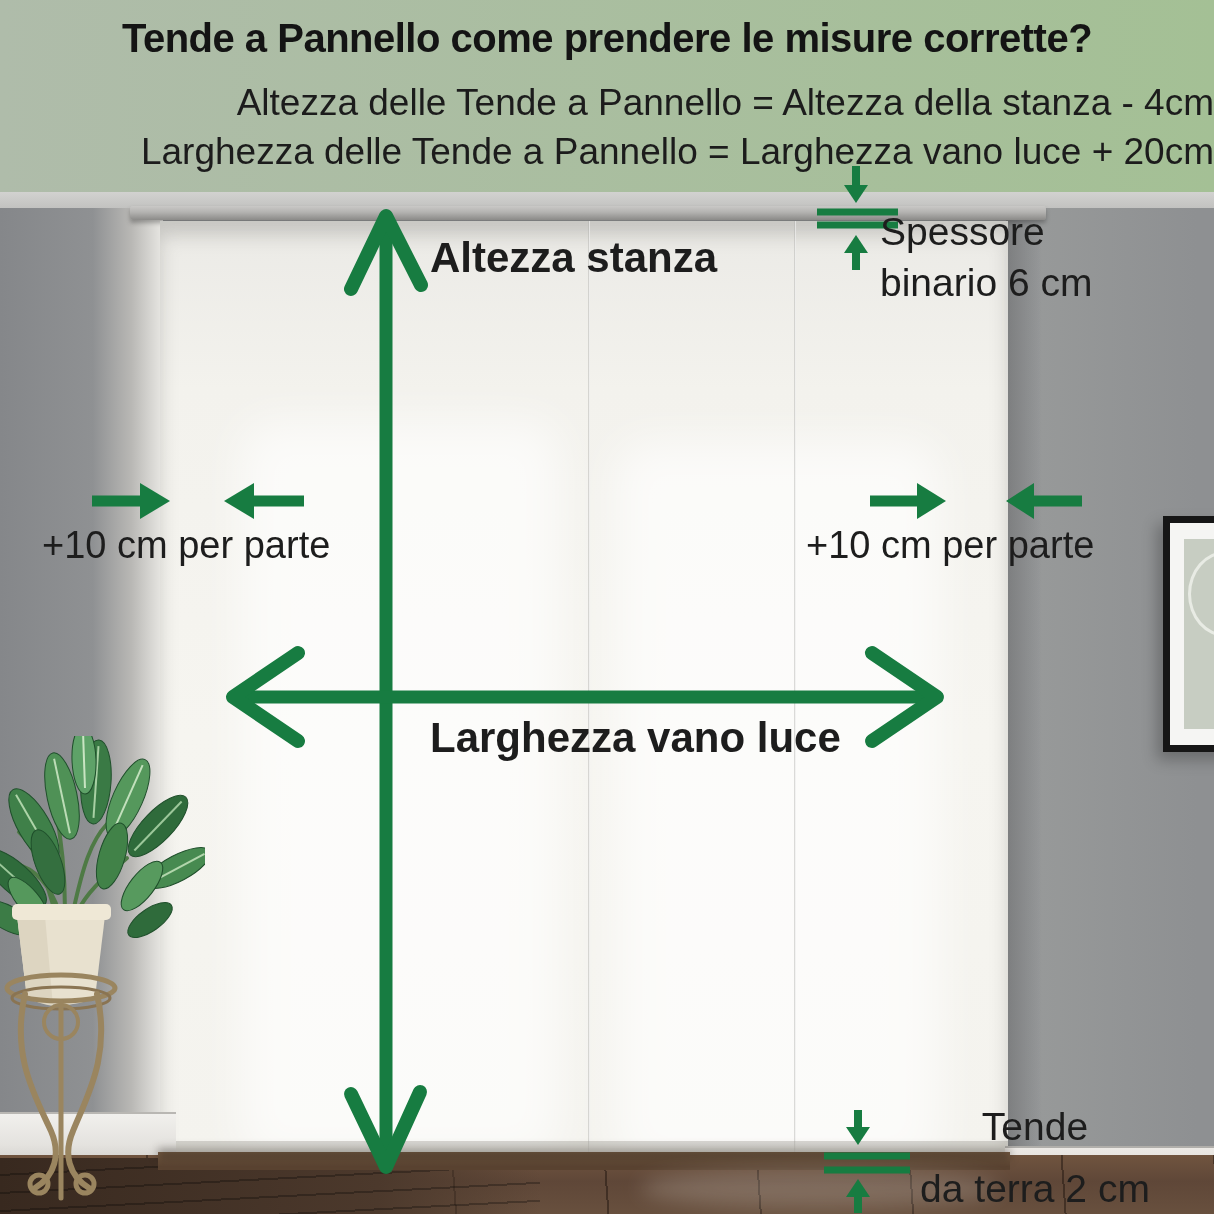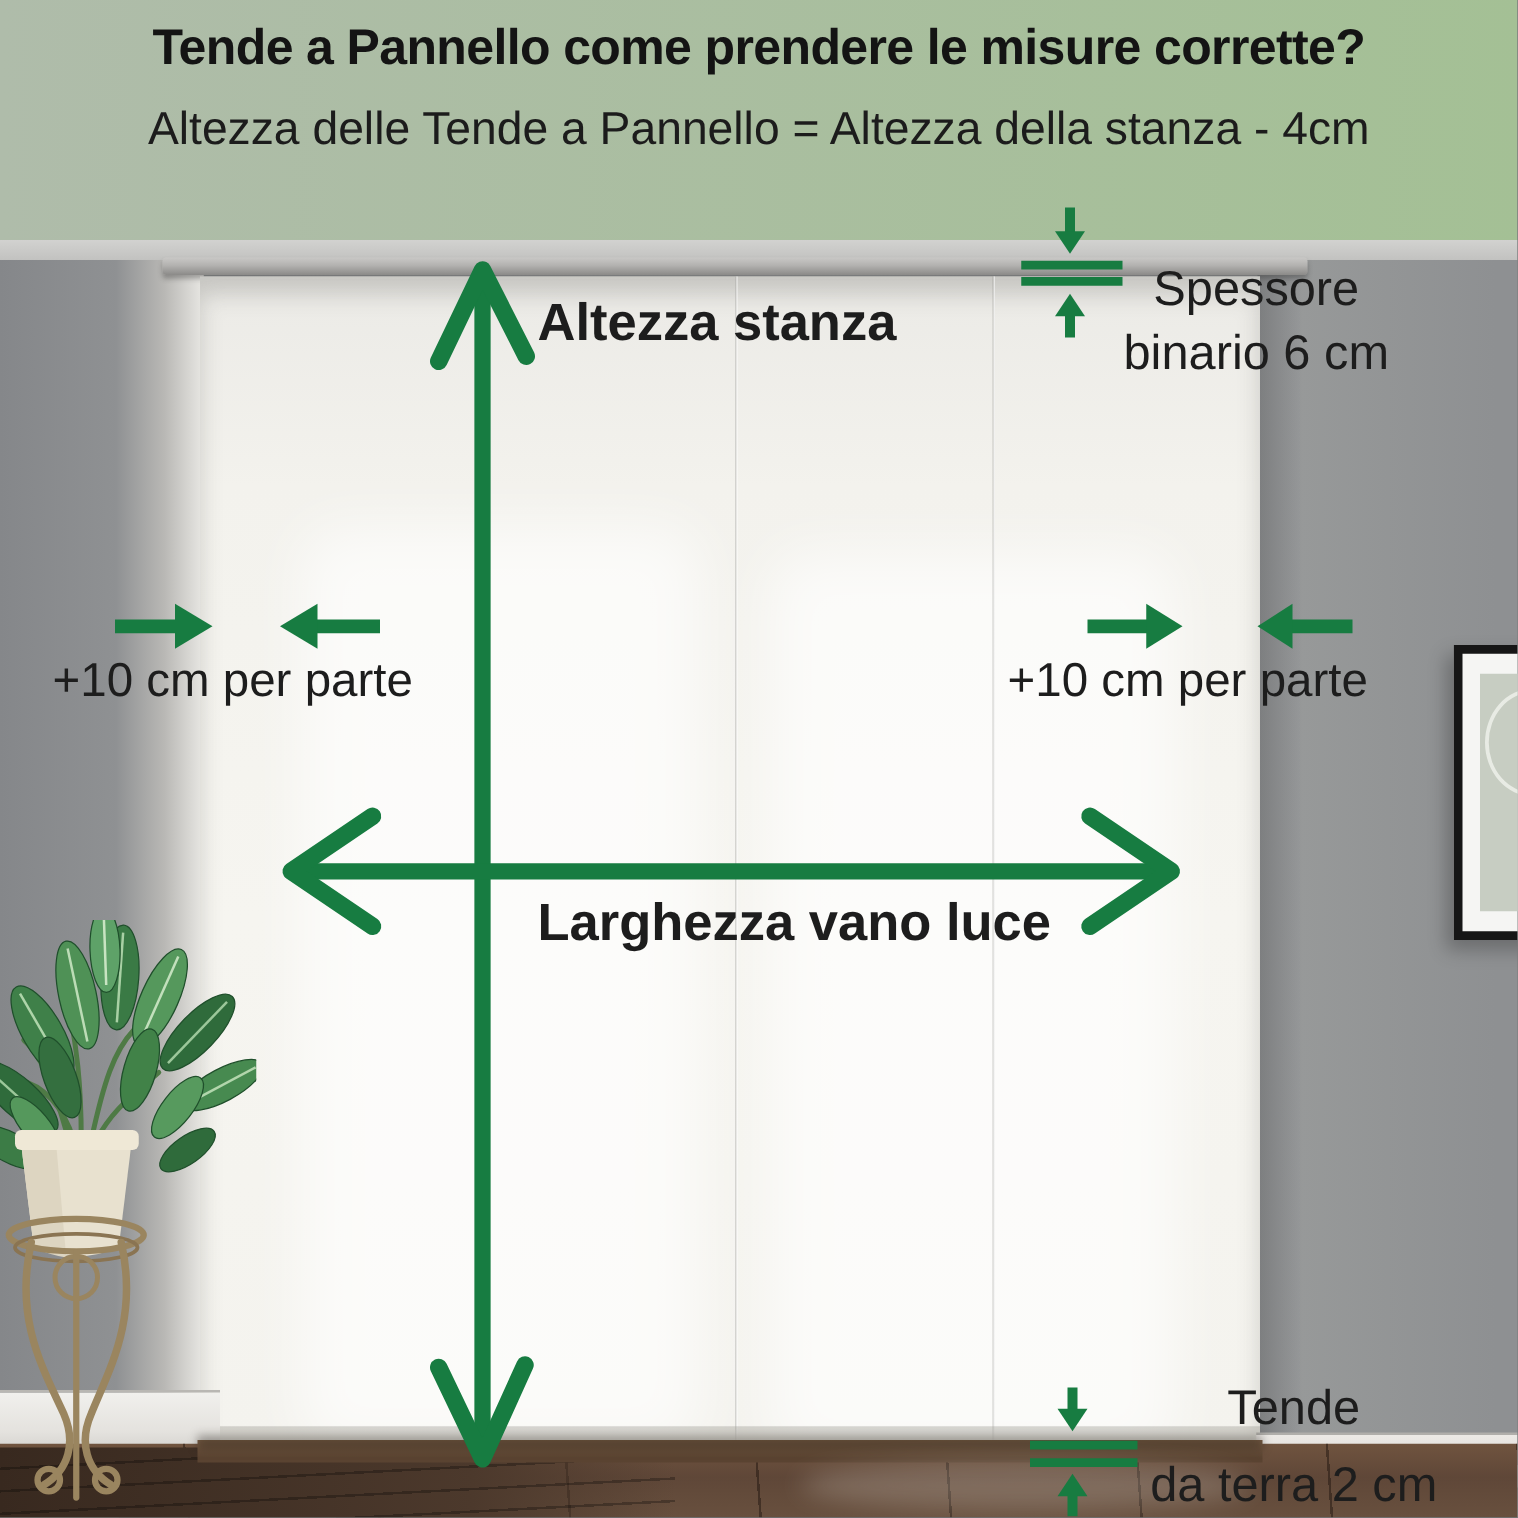--- a/index.html
+++ b/index.html
@@ -18,21 +18,21 @@
   
   .header{
     position:absolute;left:0;top:0;width:1214px;height:192px;
     background:linear-gradient(90deg,var(--header-bg-left) 0%,var(--header-bg-right) 100%);
   }
   .header .title{
     position:absolute;left:0;top:16px;width:100%;text-align:center;
     font-size:40px;font-weight:700;color:#141414;letter-spacing:-0.5px;white-space:nowrap;
   }
   .header .formula{
-    position:absolute;left:0;width:100%;text-align:center;
+    position:absolute;left:0;width:100%;text-align:right;
     font-size:37px;font-weight:400;color:#1c1c1c;white-space:nowrap;
   }
   .header .f1{top:82px;}
   .header .f2{top:131px;}
   
   .photo{position:absolute;left:0;top:192px;width:1214px;height:1022px;
     background:linear-gradient(90deg,#8d8f91 0%,#9a9c9d 18%,#a1a3a4 50%,#989a9b 82%,#8f9193 100%);}
   .ceiling{position:absolute;left:0;top:192px;width:1214px;height:16px;
     background:linear-gradient(180deg,#d2d2d0,#c2c2c0);}
   .wall-left{position:absolute;left:0;top:208px;width:95px;height:1006px;
@@ -84,36 +84,37 @@
   .frame .art{position:absolute;left:14px;top:16px;right:10px;bottom:16px;background:#c7cdc2;}
   .frame .circle{position:absolute;left:18px;top:28px;width:70px;height:80px;
     border:3px solid #e8ebe4;border-radius:50%;}
   
   .lbl{position:absolute;color:#1d1d1d;white-space:nowrap;}
   .lbl.bold{font-weight:700;}
   .lbl-altezza{left:430px;top:234px;font-size:42px;}
   .lbl-larghezza{left:430px;top:714px;font-size:42px;}
   .lbl-p10l{left:42px;top:524px;font-size:38px;}
   .lbl-p10r{left:806px;top:524px;font-size:38px;}
-  .lbl-spessore{left:880px;top:206px;width:250px;text-align:center;font-size:39px;line-height:51px;}
+  .lbl-spessore{left:880px;top:206px;width:250px;text-align:left;font-size:39px;line-height:51px;}
   .lbl-spazio{left:900px;top:1096px;width:270px;text-align:center;font-size:39px;line-height:62px;}
   .lbl-spessore div,.lbl-spazio div{white-space:nowrap;}
   
   svg.overlay{position:absolute;left:0;top:0;pointer-events:none;}
   .gstroke{stroke:var(--arrow-green,#177C41);fill:none;}
   .gfill{fill:var(--arrow-green,#177C41);}
 </style>
 </head>
 <body>
 
 <div class="page">
 
   <div class="header">
     <div class="title">Tende a Pannello come prendere le misure corrette?</div>
     <div class="formula f1">Altezza delle Tende a Pannello = Altezza della stanza - 4cm</div>
+    <div class="formula f2">Larghezza delle Tende a Pannello = Larghezza vano luce + 20cm</div>
   </div>
 
   <div class="photo"></div>
   <div class="ceiling"></div>
   <div class="wall-left"></div>
   <div class="corner-light"></div>
   <div class="wall-right"></div>
   <div class="curtain-shadow-right"></div>
   <div class="track"></div>
 

